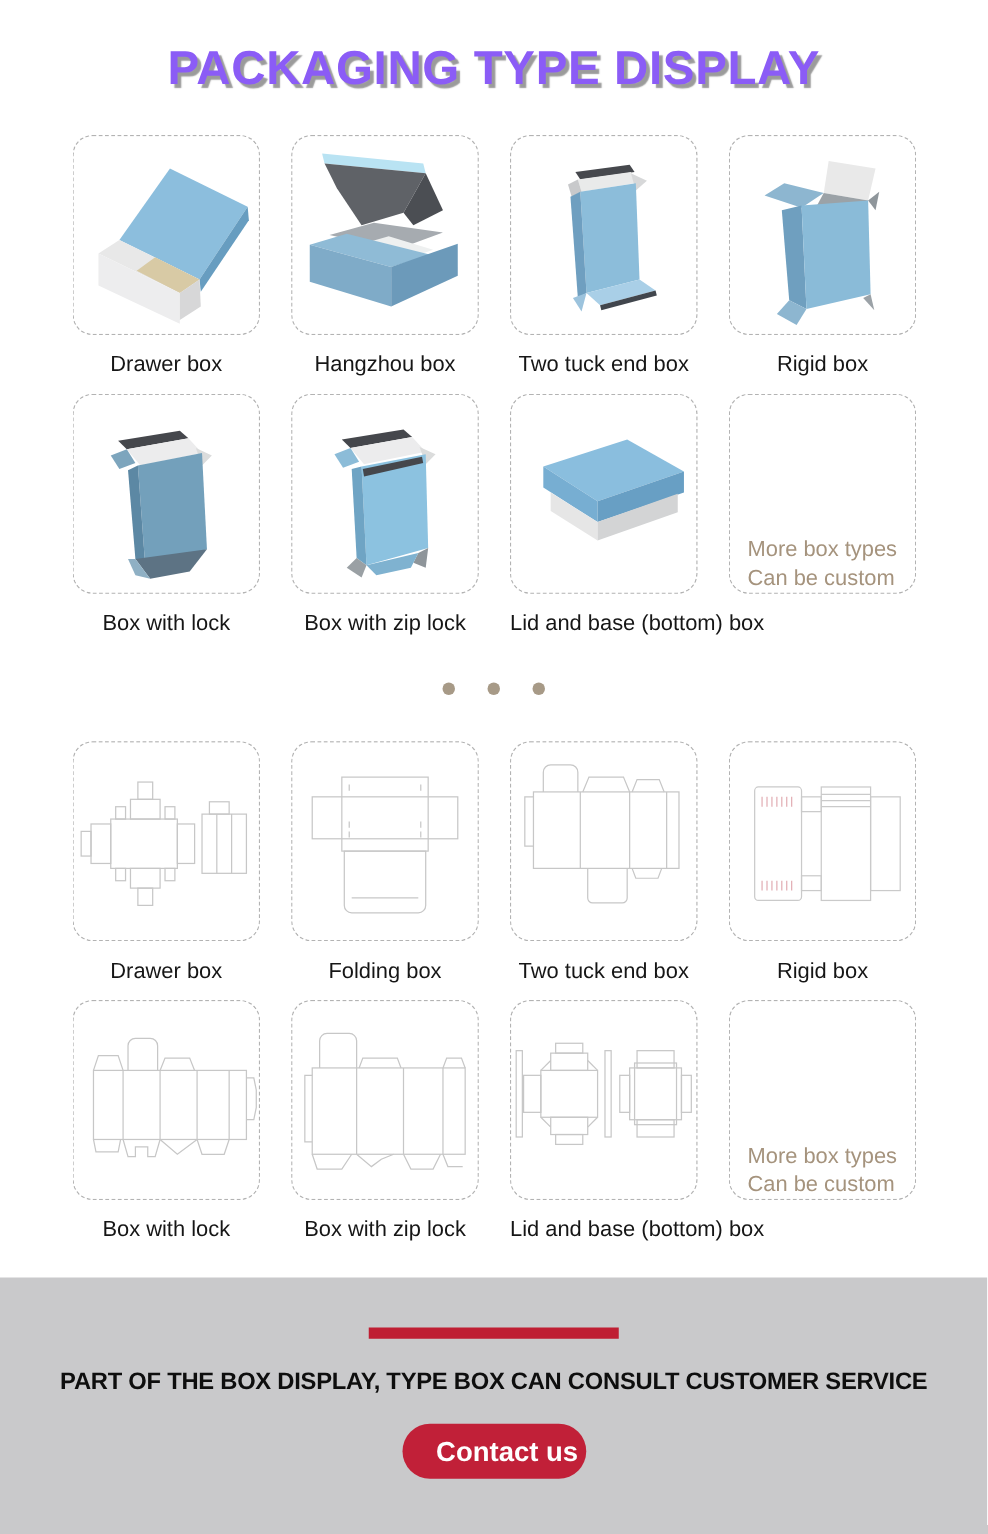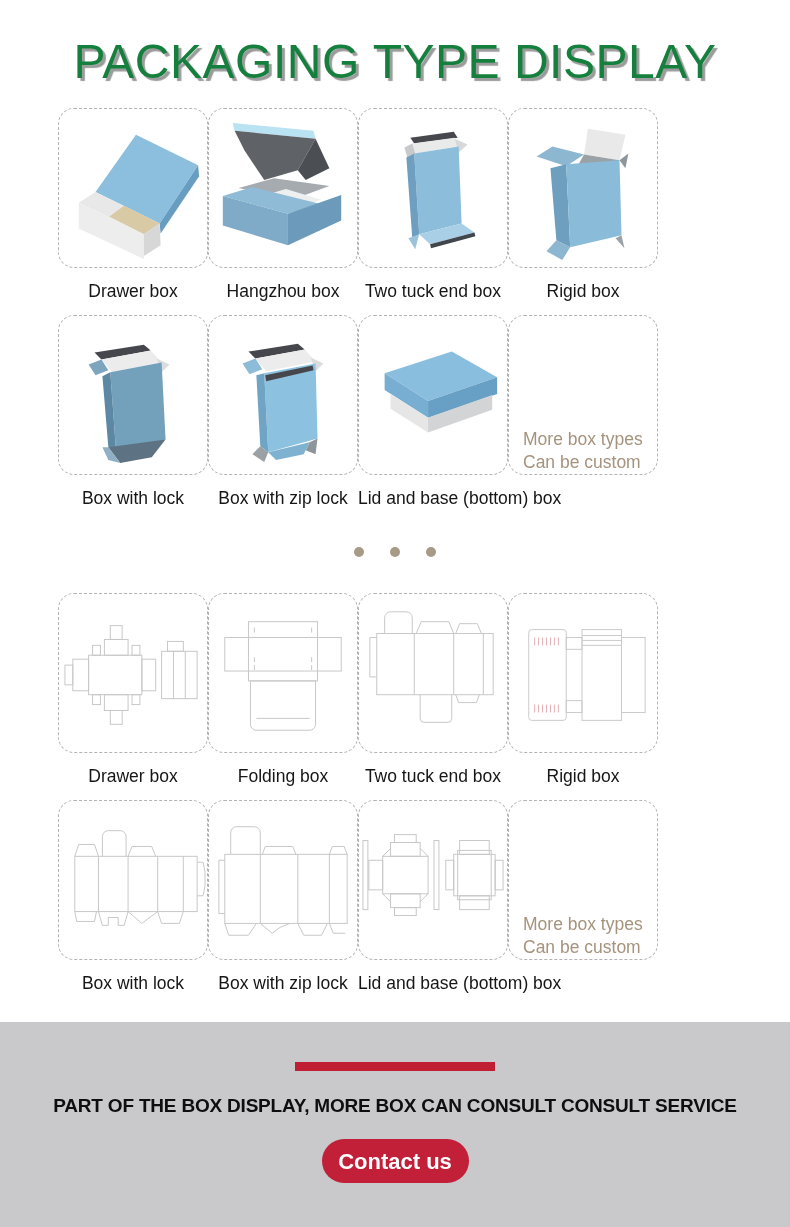--- a/index.html
+++ b/index.html
@@ -1,27 +1,27 @@
 <!DOCTYPE html>
 <html><head>
 <meta charset="utf-8">
 <style>
   html,body{margin:0;padding:0;}
   body{background:#ffffff;font-family:"Liberation Sans",sans-serif;}
   .page{position:relative;width:790px;height:1227px;background:#ffffff;overflow:hidden;margin:0 auto;}
 
   .title{position:absolute;top:34px;left:0;width:790px;text-align:center;
-         font-size:48px;font-weight:normal;letter-spacing:.5px;color:#15803d;
+         font-size:38px;font-weight:bold;letter-spacing:.5px;color:#8b5cf6;
          text-shadow:3px 3px 1px #9b9b9b;white-space:nowrap;}
 
   .watermark{position:absolute;top:594px;left:27px;width:763px;z-index:0;
              font-size:33px;color:#d9d9d9;white-space:nowrap;letter-spacing:0px;}
 
   .grid{position:absolute;left:58px;width:675px;display:grid;
-        grid-template-columns:repeat(4,150px);z-index:1;}
+        grid-template-columns:repeat(4,150px);column-gap:25px;z-index:1;}
   .grid.sec1{top:108px;}
   .grid.sec2{top:593px;}
   .cell{height:207px;}
   .card{width:150px;height:160px;border:1px dashed #b3b3b3;border-radius:16px;
         box-sizing:border-box;overflow:hidden;}
   .card svg{width:148px;height:158px;display:block;}
   .label{text-align:center;padding-top:13px;font-size:17.5px;color:#161616;
          white-space:nowrap;line-height:21px;}
   .note-card{display:flex;align-items:flex-end;}
   .note{padding-left:14px;font-size:17.5px;line-height:23px;color:#a5937d;}
@@ -31,21 +31,21 @@
        background:#a79a87;margin:0 11px;}
 
   .footer{position:absolute;top:1022px;left:0;width:790px;height:205px;
           background:#c9c9cb;text-align:center;z-index:2;}
   .red-bar{width:200px;height:9px;background:#bf1e33;margin:40px auto 0;}
   .footer-msg{margin-top:24px;font-size:19px;font-weight:bold;color:#0e0e0e;
               letter-spacing:-.2px;white-space:nowrap;}
   .contact-btn{margin-top:22px;display:inline-block;width:147px;height:44px;
                line-height:44px;background:#c12038;color:#fff;font-weight:bold;
                font-size:22px;border-radius:22px;border:none;
-               font-family:"Liberation Sans",sans-serif;cursor:pointer;}
+               font-family:"Liberation Sans",sans-serif;cursor:pointer;text-align:right;}
 </style>
 </head>
 <body>
 
 <div class="page">
 
   <div class="title">PACKAGING TYPE DISPLAY</div>
 
 
   <div class="grid sec1">
@@ -342,17 +342,17 @@
         <div class="note">
           <div>More box types</div>
           <div>Can be custom</div>
         </div>
       </div>
     </div>
   </div>
 
   <div class="footer">
     <div class="red-bar"></div>
-    <div class="footer-msg">PART OF THE BOX DISPLAY, MORE BOX CAN CONSULT CONSULT SERVICE</div>
+    <div class="footer-msg">PART OF THE BOX DISPLAY, TYPE BOX CAN CONSULT CUSTOMER SERVICE</div>
     <button class="contact-btn">Contact us</button>
   </div>
 
 </div>
 
 </body></html>

